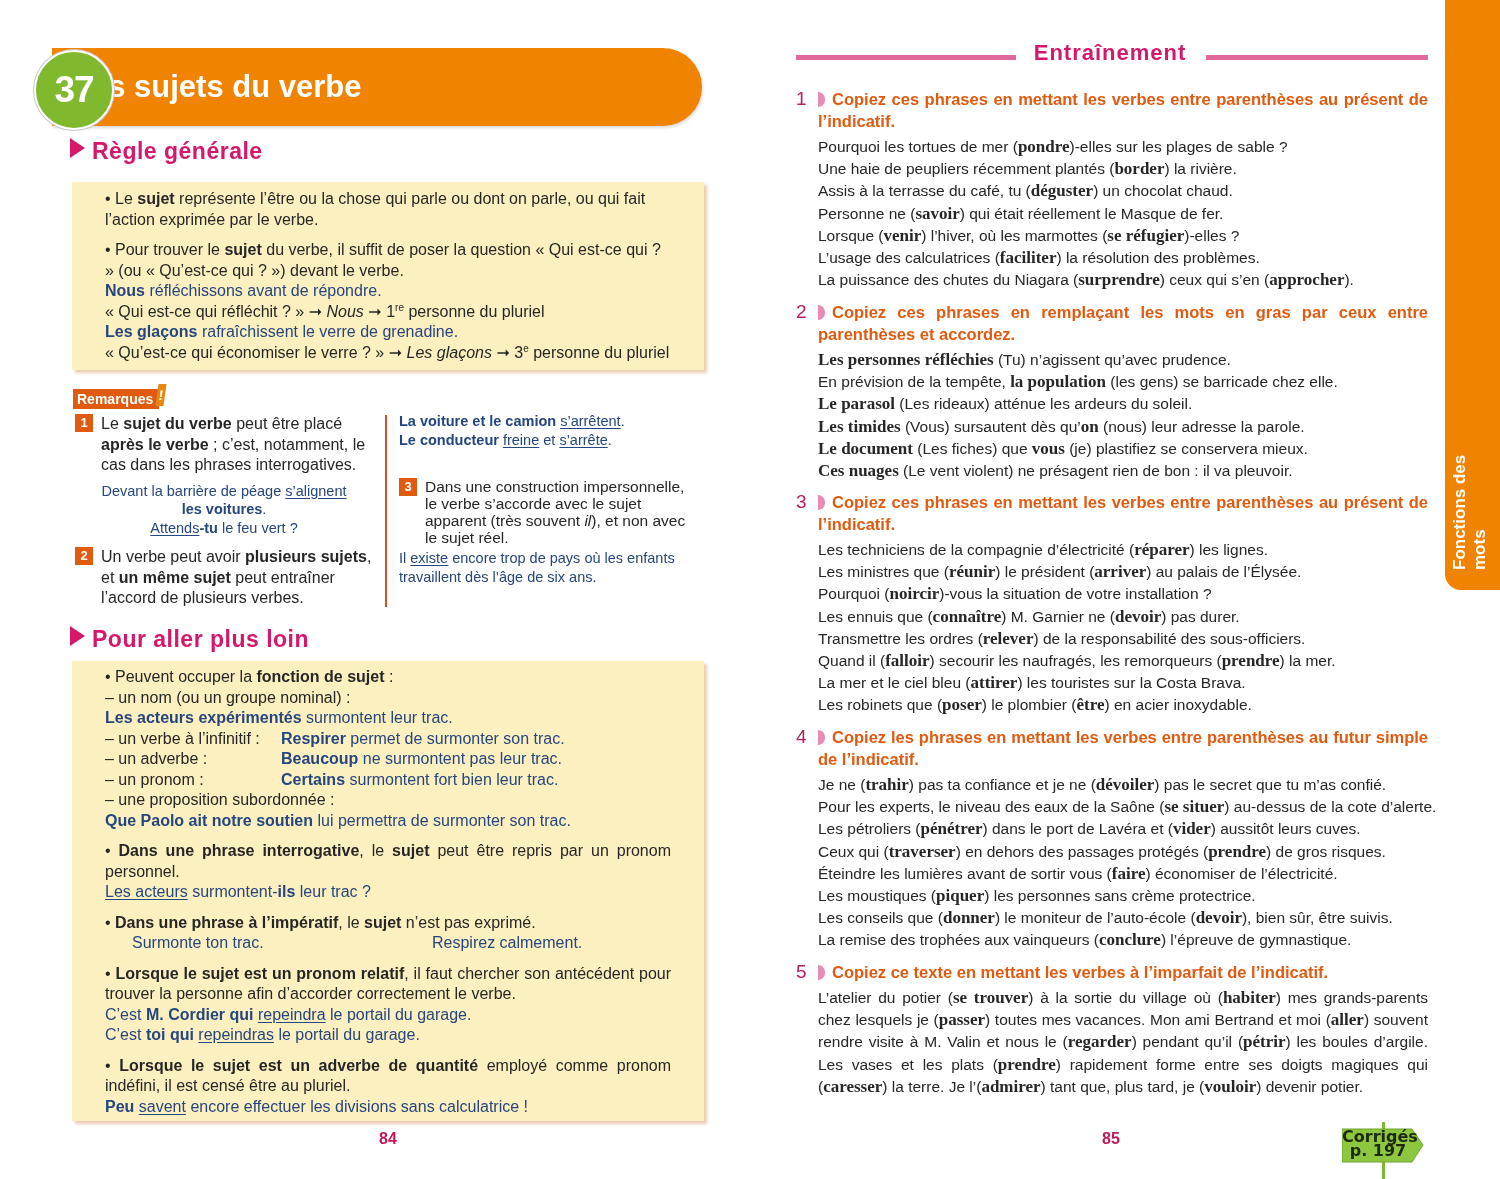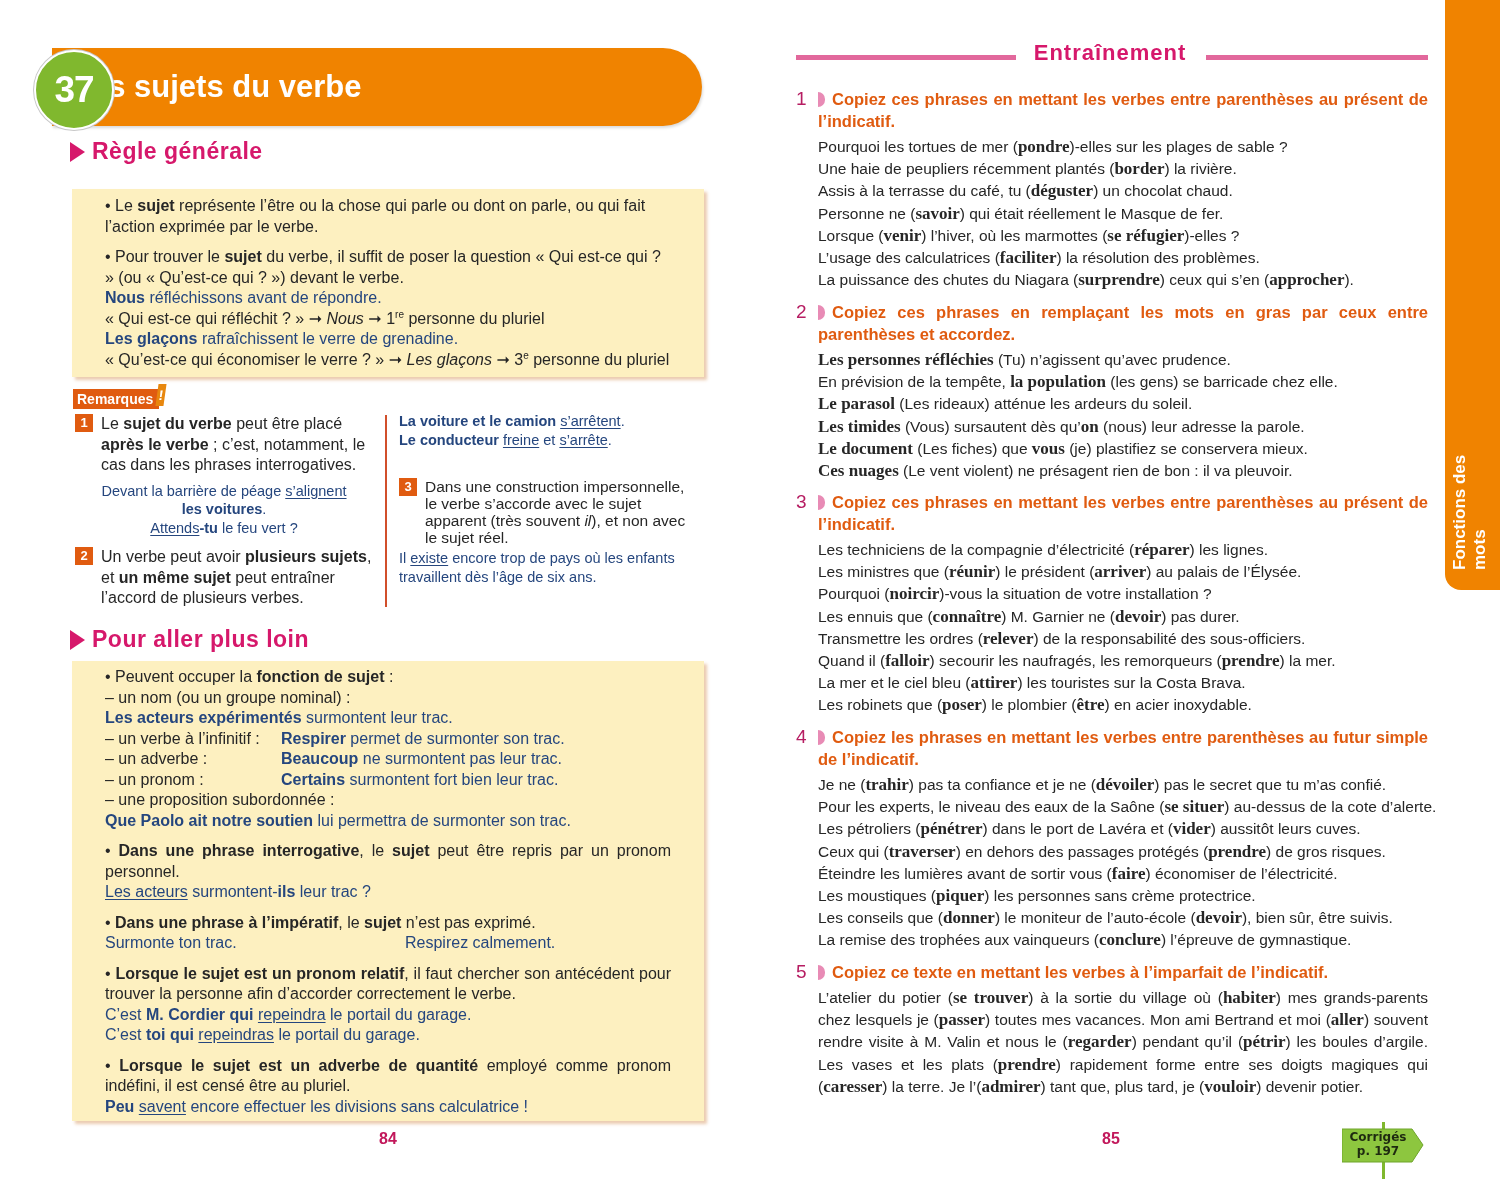--- a/index.html
+++ b/index.html
@@ -22,41 +22,41 @@
   }
   .lesson-badge {
     position: absolute; left: 34px; top: 50px; width: 80px; height: 80px;
     border-radius: 50%; background: #80b82e; border: 2px solid #fff;
     box-shadow: 0 0 0 1px #c7c7c7;
     color: #fff; font-size: 37px; font-weight: bold; text-align: center; line-height: 76px;
     letter-spacing: -1px;
   }
   .section-heading {
     position: absolute; left: 70px; color: #d6186b; font-weight: bold; font-size: 23px;
-    letter-spacing: 0.5px; display: flex; align-items: center;
+    letter-spacing: 0.5px; display: flex; align-items: flex-start;
   }
   .section-heading .chev {
     display: inline-block; width: 0; height: 0; margin-right: 7px;
     border-top: 10px solid transparent; border-bottom: 10px solid transparent;
     border-left: 15px solid #d6186b;
   }
   .yellow-box {
     position: absolute; left: 72px; width: 632px; background: #fdf0c0;
     box-shadow: 3px 3px 3px rgba(210,140,80,0.45);
     padding: 6px 33px 6px 33px; font-size: 16px; line-height: 20.5px; color: #262626;
   }
   .yellow-box p { margin-bottom: 10px; }
   .yellow-box p:last-child { margin-bottom: 0; }
   .ex { color: #25467e; }
   .b { font-weight: bold; }
   .i { font-style: italic; }
   .u { text-decoration: underline; text-underline-offset: 2px; }
   sup { font-size: 10px; line-height: 0; }
   .tab-col { display: inline-block; width: 176px; }
-  .tab-col2 { display: inline-block; width: 300px; }
+  .tab-col2 { display: inline-block; width: 300px; margin-left: 27px; }
 
   .remarques-badge {
     position: absolute; left: 73px; top: 389px; height: 20px; padding: 0 6px 0 4px;
     background: #e05b10; color: #fff; font-weight: bold; font-size: 14px; line-height: 20px;
   }
   .remarques-excl {
     position: absolute; left: 157px; top: 384px; width: 8px; height: 22px;
     background: #e8870e; color: #fff; font-weight: bold; font-size: 14px; text-align: center; line-height: 22px;
     transform: skewX(-8deg);
   }
@@ -106,40 +106,40 @@
     display: flex; align-items: center; justify-content: flex-start;
   }
 
   .corriges {
     position: absolute; left: 1342px; top: 1128px; width: 82px; height: 35px;
   }
   .corriges-pole { position: absolute; left: 1382px; top: 1122px; width: 3px; height: 57px; background: #80b82e; }
   .corriges svg { position: absolute; left: 0; top: 0; }
   .corriges-text {
     position: absolute; left: 0; top: 2px; width: 72px; text-align: center;
-    color: #1e2a10; font-weight: bold; font-size: 12px; line-height: 14px;
+    color: #1e2a10; font-weight: bold; font-size: 16px; line-height: 14px;
     font-family: "DejaVu Sans", sans-serif;
   }
 </style>
 </head>
 <body>
 
 <div class="page page-left">
 
   <div class="title-bar">
     <div class="title-text">Les sujets du verbe</div>
   </div>
   <div class="lesson-badge">37</div>
 
   <div class="section-heading" style="top:138px;">
     <span class="chev"></span>
     <span>Règle générale</span>
   </div>
 
-  <div class="yellow-box" style="top:189px; height:188px; padding-top:7px;">
+  <div class="yellow-box" style="top:182px; height:188px; padding-top:7px;">
     <p>
       <span>• Le </span><span class="b">sujet</span><span> représente l’être ou la chose qui parle ou dont on parle, ou qui fait l’action exprimée par le verbe.</span>
     </p>
     <p style="margin-bottom:0;">
       <span>• Pour trouver le </span><span class="b">sujet</span><span> du verbe, il suffit de poser la question « Qui est-ce qui ? » (ou « Qu’est-ce qui ? ») devant le verbe.</span><br>
       <span class="ex b">Nous</span><span class="ex"> réfléchissons avant de répondre.</span><br>
       <span>« Qui est-ce qui réfléchit ? » ➞ </span><span class="i">Nous</span><span> ➞ 1</span><sup>re</sup><span> personne du pluriel</span><br>
       <span class="ex b">Les glaçons</span><span class="ex"> rafraîchissent le verre de grenadine.</span><br>
       <span>« Qu’est-ce qui économiser le verre ? » ➞ </span><span class="i">Les glaçons</span><span> ➞ 3</span><sup>e</sup><span> personne du pluriel</span>
     </p>

